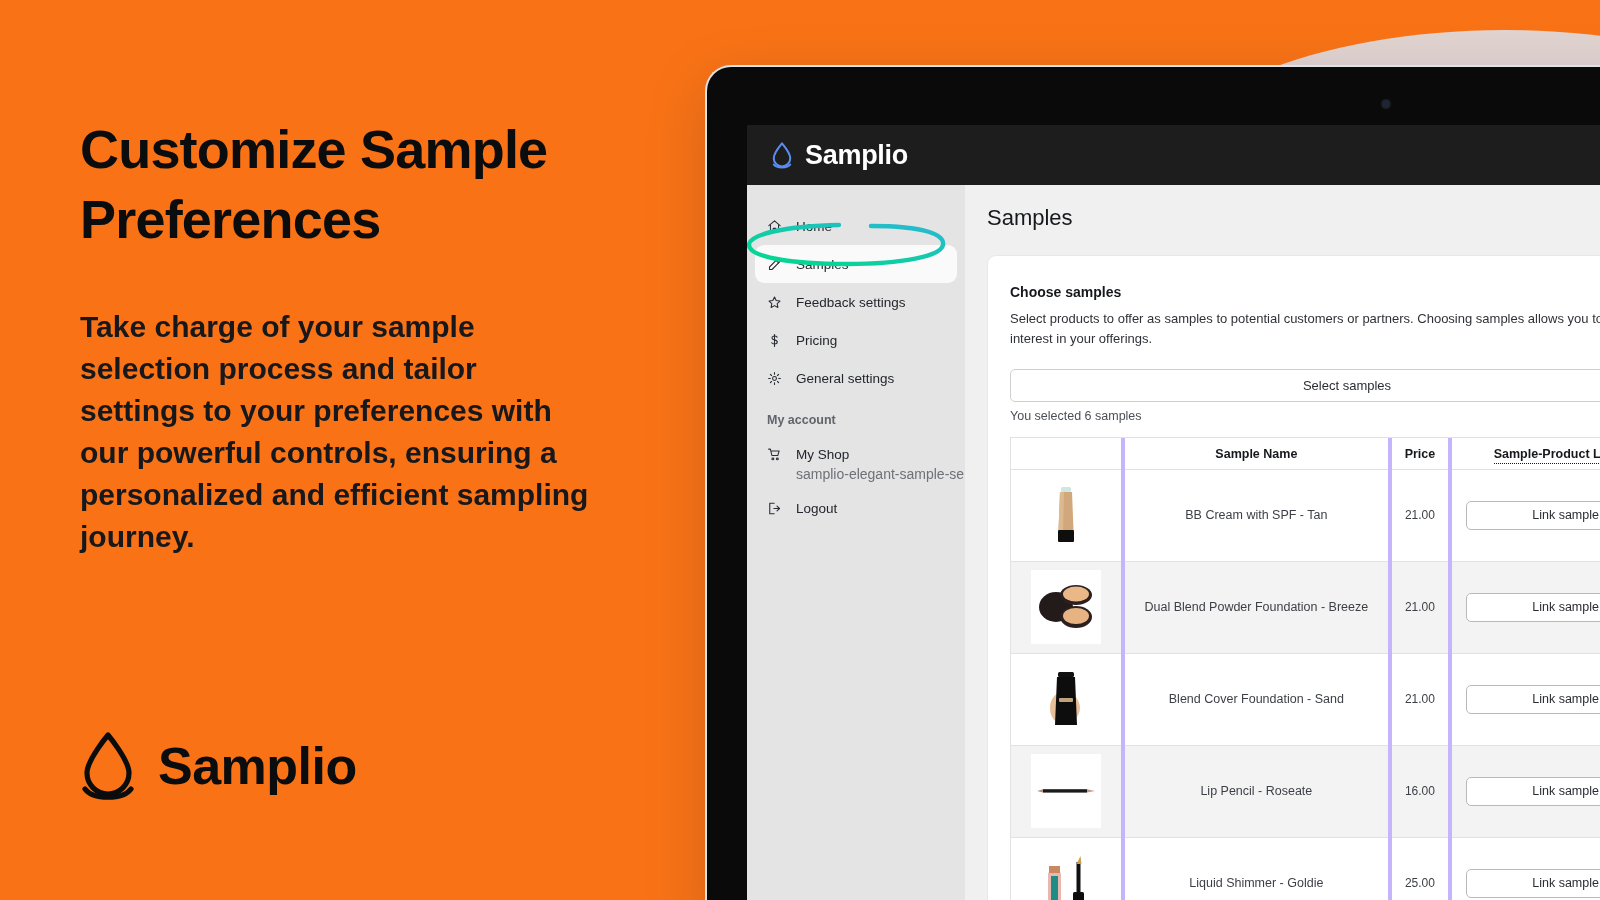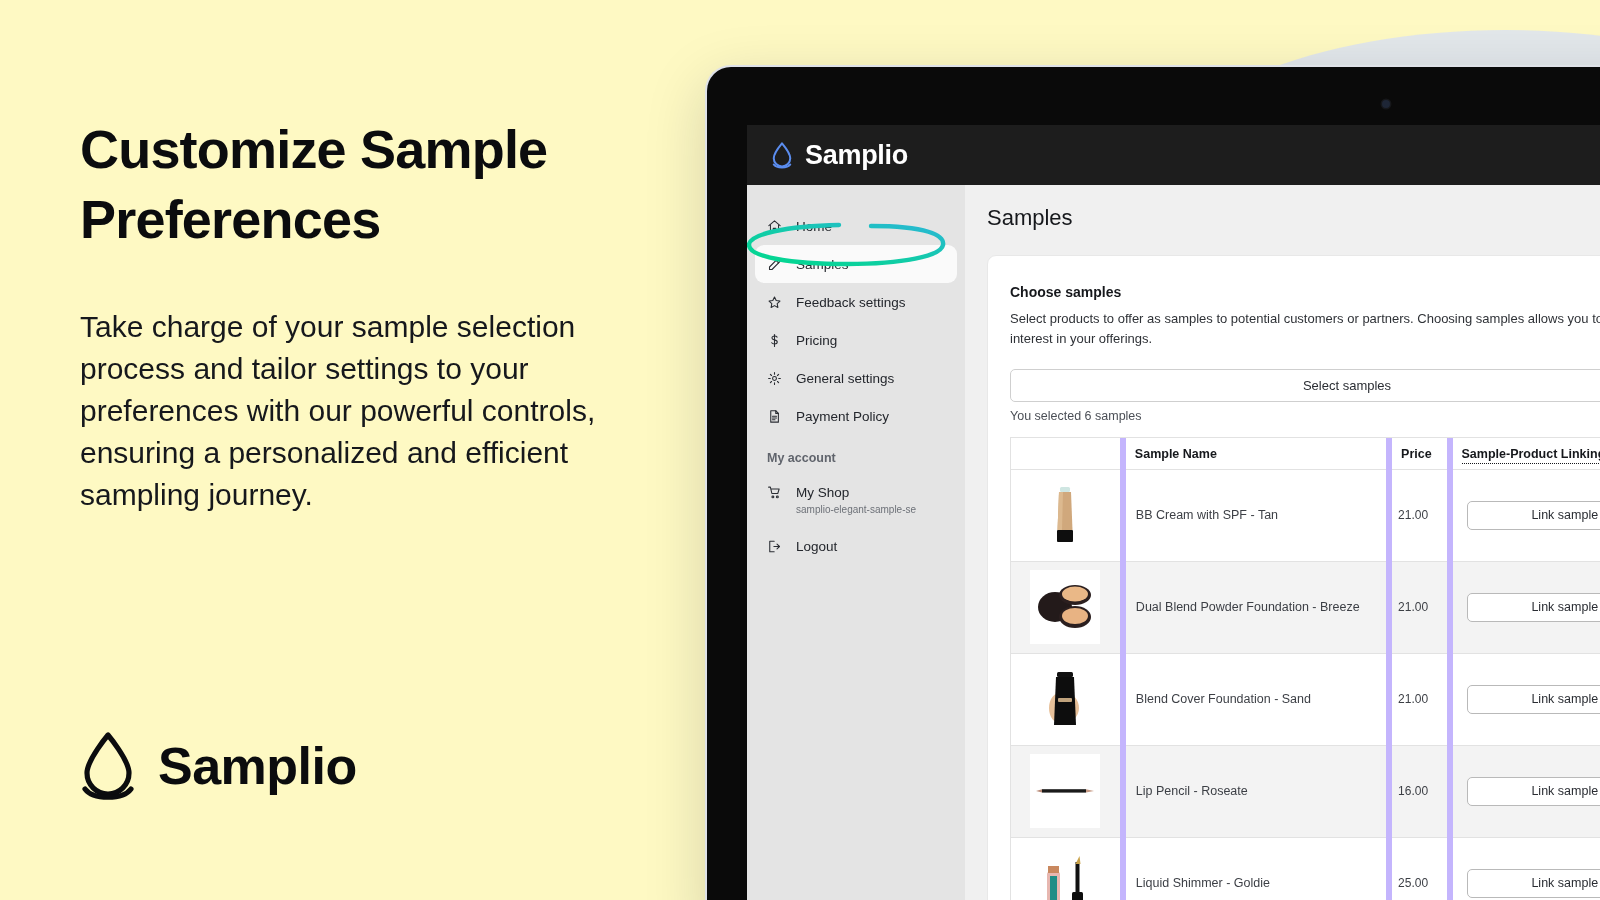--- a/index.html
+++ b/index.html
@@ -2,21 +2,21 @@
 <html><head>
 <meta charset="utf-8">
 <style>
   * { box-sizing: border-box; margin: 0; padding: 0; }
   html, body {
     width: 1600px; height: 900px;
     overflow: hidden;
     background: #f5f7fb;
     font-family: "Liberation Sans", sans-serif;
   }
-  #stage { position: relative; width: 1600px; height: 900px; overflow: hidden; background: #fef9c3; }
+  #stage { position: relative; width: 1600px; height: 900px; overflow: hidden; background: #f97316; }
 
   
   .bg-arc {
     position: absolute;
     left: 1155px; top: 30px;
     width: 700px; height: 300px;
     background: #dde4f1;
     border-radius: 50%;
     opacity: .85;
   }
@@ -27,21 +27,21 @@
   .headline {
     position: absolute; left: 80px; top: 114px;
     width: 580px;
     font-size: 54px; font-weight: 700; line-height: 1.30;
     letter-spacing: -0.8px;
     color: #0b0c0e;
   }
   .body-copy {
     position: absolute; left: 80px; top: 306px;
     width: 520px;
-    font-size: 30px; font-weight: 400; line-height: 1.40;
+    font-size: 30px; font-weight: 700; line-height: 1.40;
     color: #16181c;
   }
 
   
   .brand-lockup {
     position: absolute; left: 80px; top: 730px;
     display: flex; align-items: center; gap: 22px;
   }
   .brand-mark { width: 56px; height: 72px; display: block; }
   .brand-word { font-size: 52px; font-weight: 700; letter-spacing: -0.5px; color: #0b0c0e; }
@@ -105,21 +105,21 @@
   .nav-item.active { background: #fafafa; }
   .nav-icon { width: 15px; height: 15px; flex: 0 0 15px; display:block; color:#2a2d33; }
   .nav-label { white-space: nowrap; }
   .section-label {
     padding-left: 20px; margin: 16px 0 6px;
     font-size: 12.5px; color: #60646c; font-weight: bold;
   }
   .shop-item { height: 46px; align-items: flex-start; padding-top: 4px; margin-top: 16px; }
   .shop-texts { display: flex; flex-direction: column; line-height: 1.25; }
   .shop-title { font-size: 13.5px; color: #23262c; }
-  .shop-sub { font-size: 10px; color: #6d7178; margin-top: 2px; white-space: nowrap; }
+  .shop-sub { font-size: 14px; color: #6d7178; margin-top: 2px; white-space: nowrap; }
 
   
   .annot-ellipse {
     position: absolute; left: -4px; top: 36px;
     width: 205px; height: 46px;
     pointer-events: none;
   }
 
   
   .content { flex: 1; background: #f0f0f0; padding: 20px 0 0 22px; overflow: hidden; }
@@ -145,23 +145,23 @@
     background: #fff;
     display: flex; align-items: center; justify-content: center;
     font-size: 13px; color: #2a2d33;
   }
   .selected-note { margin-top: 7px; font-size: 12.5px; color: #4b4f56; }
 
   
   .tbl-wrap { margin: 14px 22px 0 22px; border: 1px solid #e2e2e2; border-bottom: none; }
   table.samples { border-collapse: collapse; width: 100%; table-layout: fixed; }
   table.samples th, table.samples td {
-    border-right: 6px solid #c4b5fd;
+    border-right: 4px solid #c4b5fd;
     border-bottom: 1px solid #e2e2e2;
-    text-align: left;
+    text-align: center;
   }
   .col-thumb { width: 100px; }
   .col-name  { width: 238px; }
   .col-price { width: 54px; }
   .col-link  { width: 206px; }
 
   table.samples thead th {
     background: #fff;
     font-size: 12.5px; font-weight: 700; color: #16181c;
     height: 31px; padding: 0 9px;
@@ -265,28 +265,20 @@
           </div>
 
           <div class="nav-item">
             <svg class="nav-icon" viewBox="0 0 24 24" fill="none" stroke="currentColor" stroke-width="1.7" stroke-linecap="round" stroke-linejoin="round">
               <circle cx="12" cy="12" r="3.1"></circle>
               <path d="M12 2.6v2.6M12 18.8v2.6M21.4 12h-2.6M5.2 12H2.6M18.6 5.4l-1.8 1.8M7.2 16.8l-1.8 1.8M18.6 18.6l-1.8-1.8M7.2 7.2L5.4 5.4"></path>
             </svg>
             <span class="nav-label">General settings</span>
           </div>
 
-          <div class="nav-item">
-            <svg class="nav-icon" viewBox="0 0 24 24" fill="none" stroke="currentColor" stroke-width="1.7" stroke-linecap="round" stroke-linejoin="round">
-              <path d="M6 2.8h8l4.2 4.2v14H6z"></path>
-                <path d="M14 2.8V7h4.2"></path>
-              <path d="M8.8 11.6h6.4M8.8 14.5h6.4M8.8 17.3h4"></path>
-            </svg>
-            <span class="nav-label">Payment Policy</span>
-          </div>
 
           <div class="section-label">My account</div>
 
           <div class="nav-item shop-item">
             <svg class="nav-icon" viewBox="0 0 24 24" fill="none" stroke="currentColor" stroke-width="1.7" stroke-linecap="round" stroke-linejoin="round">
               <path d="M2.6 3.4h2.8l2.4 10.2h9.4l2.2-7.1H6.2"></path>
               <circle cx="9.4" cy="19" r="1.5"></circle>
                 <circle cx="16.6" cy="19" r="1.5"></circle>
             </svg>
             <span class="shop-texts">

